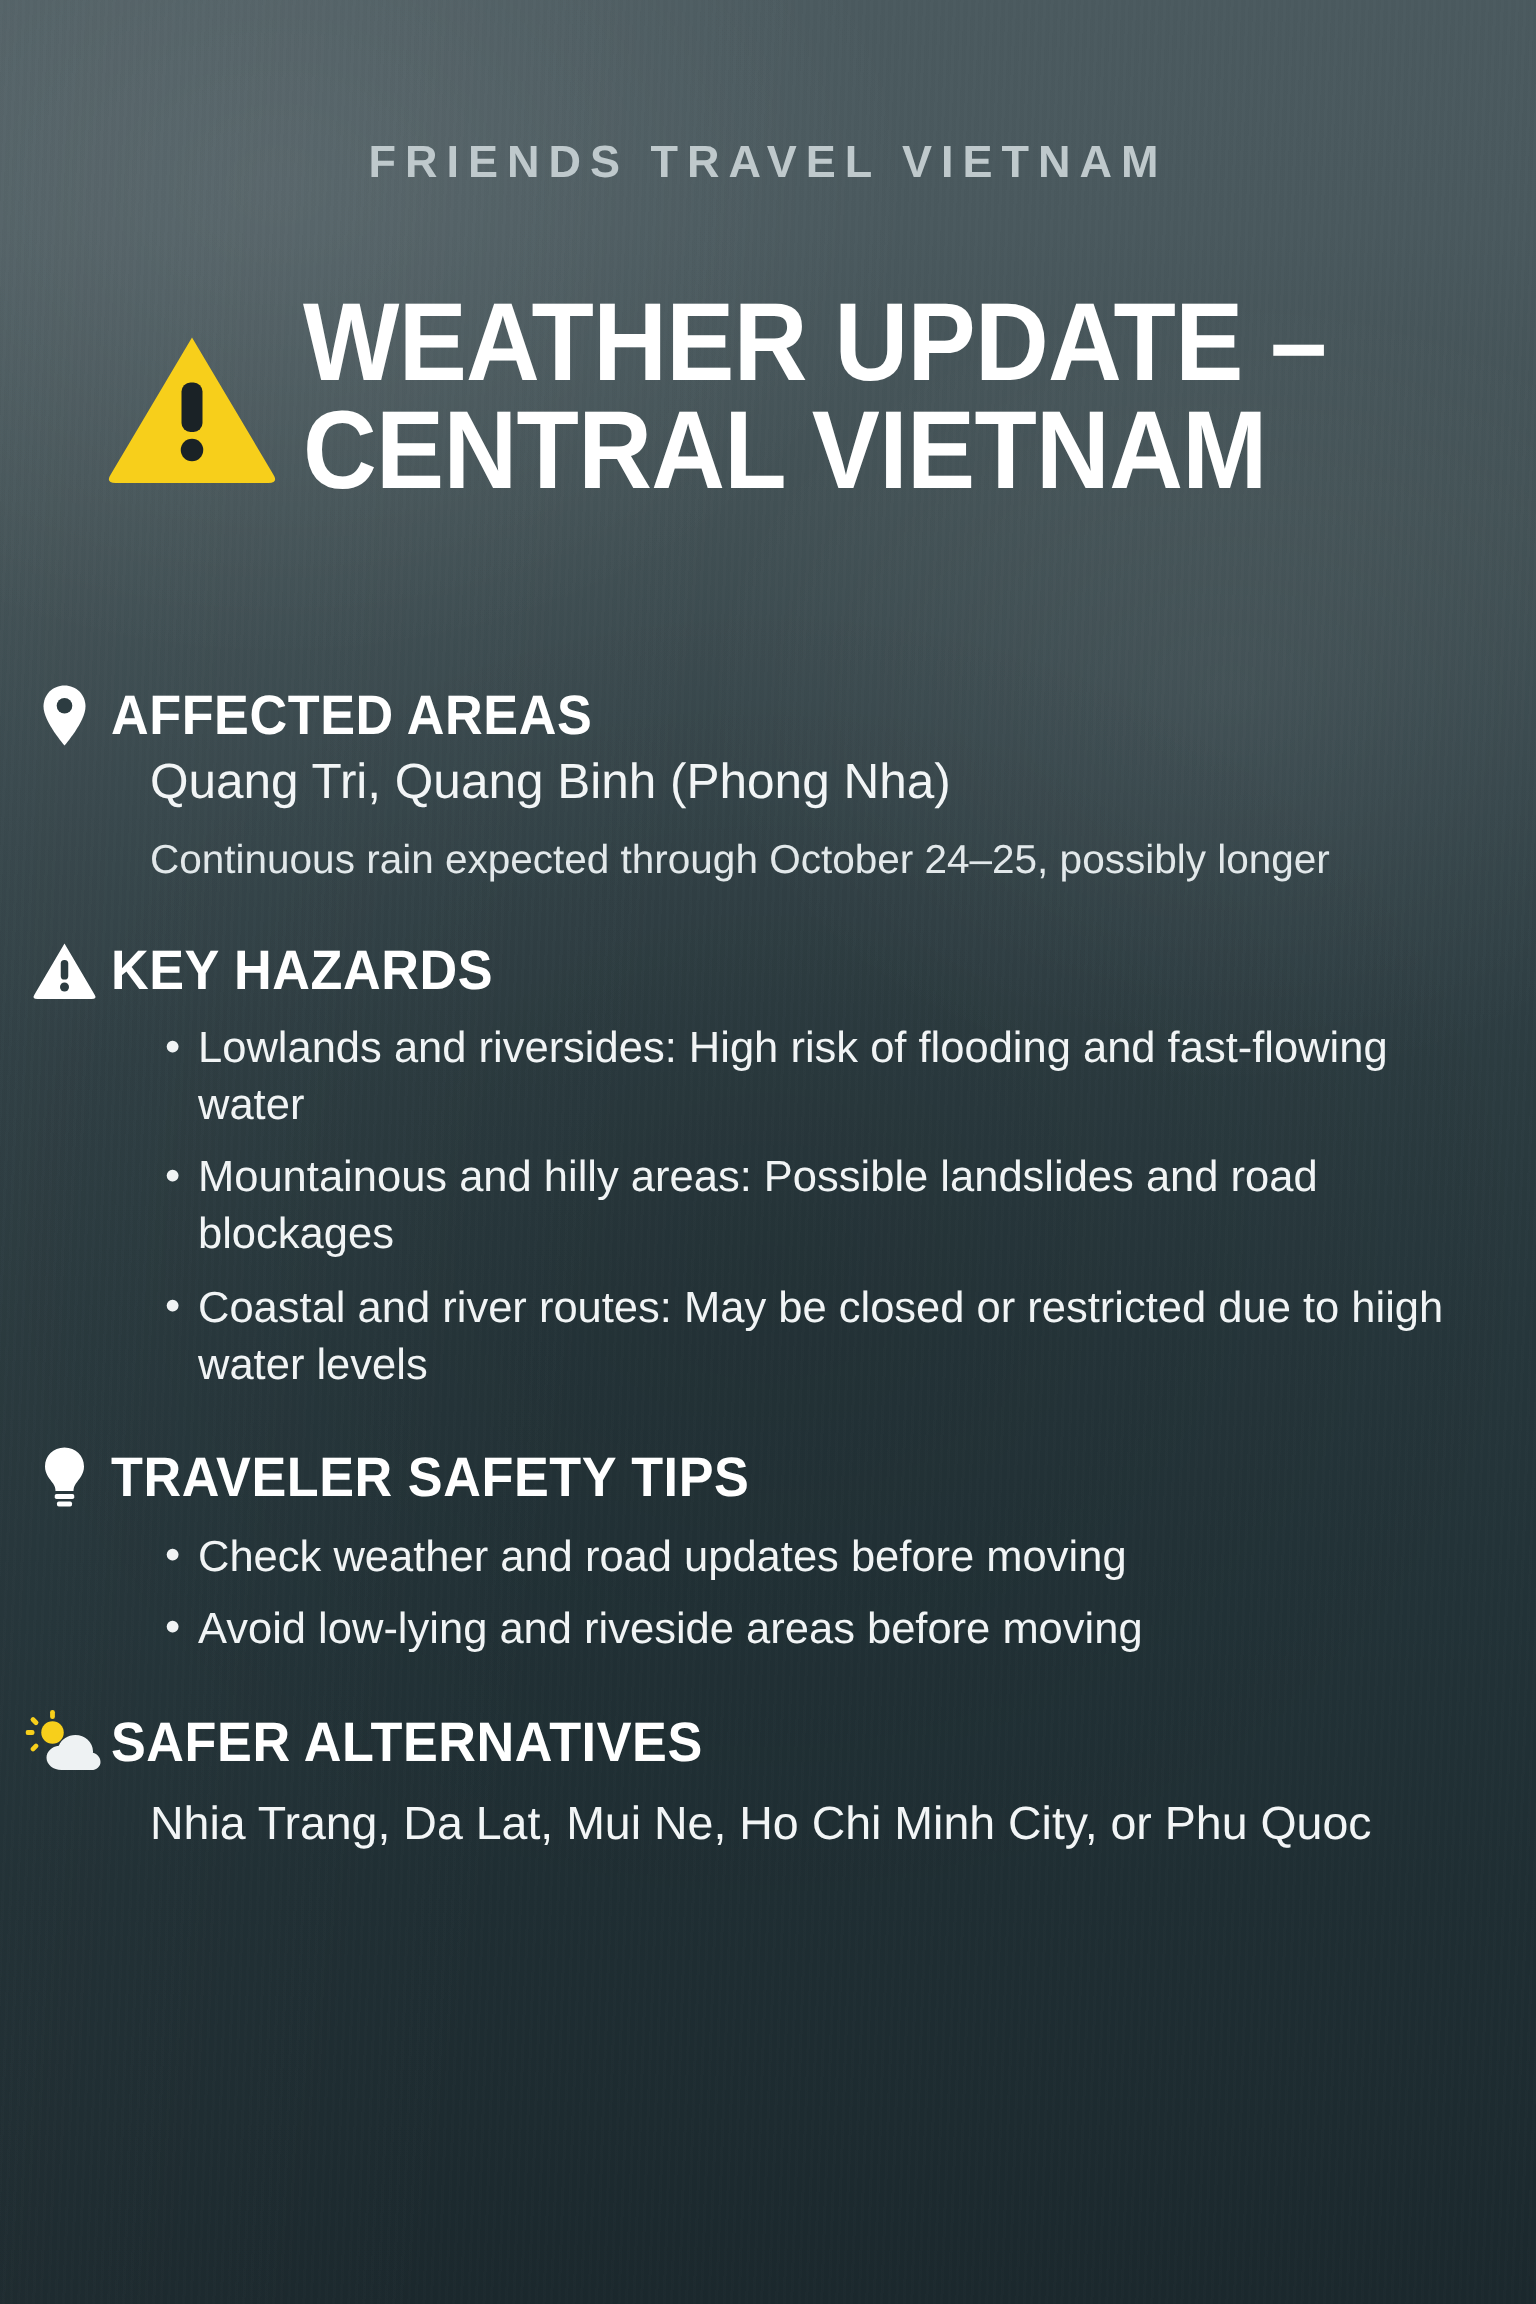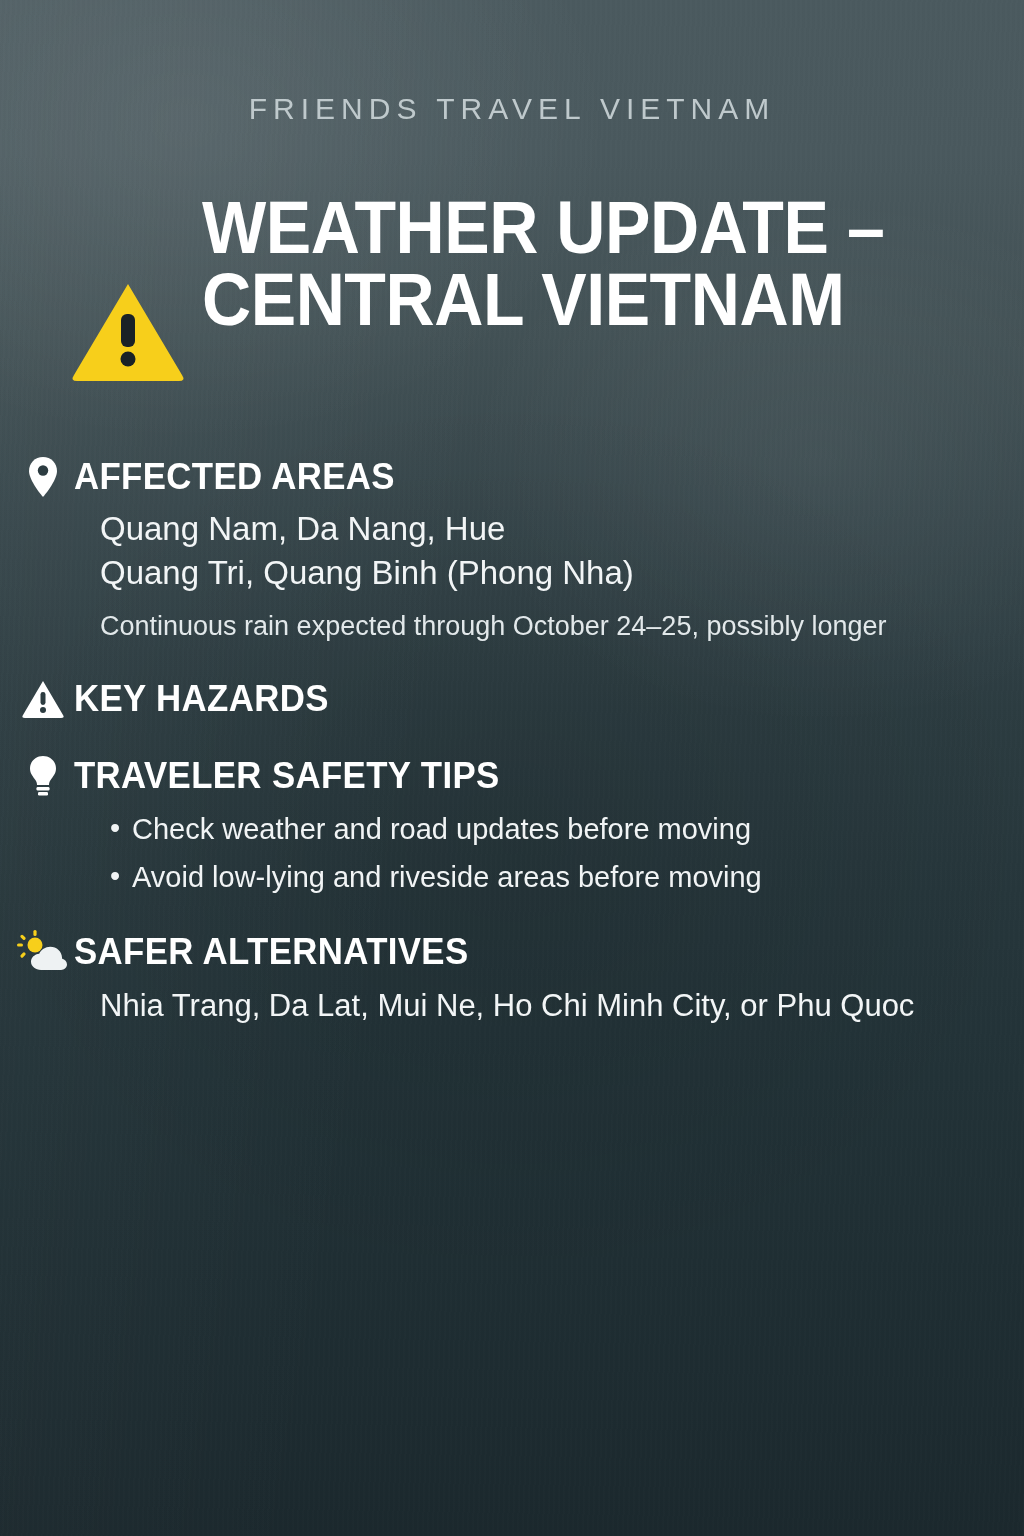--- a/index.html
+++ b/index.html
@@ -56,26 +56,26 @@
     z-index: 3;
     padding: 0;
   }
 
   
   .kicker {
     text-align: center;
     color: #bfc9cc;
     font-size: 30px;
     letter-spacing: 6px;
-    font-weight: normal;
+    font-weight: bold;
     margin-top: 92px;
   }
   .title-row {
     display: flex;
-    align-items: flex-end;
+    align-items: center;
     justify-content: center;
     margin-top: 16px;
     padding: 0 40px 0 48px;
   }
   .warn-badge {
     flex: 0 0 auto;
     margin-top: 18px;
     margin-right: 16px;
   }
   .title {
@@ -186,36 +186,40 @@
       <div class="section">
         <div class="sec-head">
           <span class="sec-icon">
             <svg width="32" height="42" viewBox="0 0 32 42">
               <path d="M16 1 C8 1 2 7.2 2 15 C2 25 16 41 16 41 C16 41 30 25 30 15 C30 7.2 24 1 16 1 Z" fill="#ffffff"></path>
               <circle cx="16" cy="14.5" r="5.2" fill="#2c3c41"></circle>
             </svg>
           </span>
           <span class="sec-title">AFFECTED AREAS</span>
         </div>
-        <div class="lead">Quang Nam, Da Nang, Hue</div>
         <div class="lead" style="margin-top:2px">Quang Tri, Quang Binh (Phong Nha)</div>
         <div class="sub">Continuous rain expected through October 24–25, possibly longer</div>
       </div>
 
       <div class="section">
         <div class="sec-head">
           <span class="sec-icon">
             <svg width="44" height="40" viewBox="0 0 44 40">
               <path d="M22 2 L42 36 Q44 39 40 39 L4 39 Q0 39 2 36 Z" fill="#ffffff"></path>
               <rect x="19.5" y="13" width="5" height="13" rx="2.4" fill="#2c3c41"></rect>
               <circle cx="22" cy="31" r="3" fill="#2c3c41"></circle>
             </svg>
           </span>
           <span class="sec-title">KEY HAZARDS</span>
         </div>
+        <ul class="bullets">
+          <li>Lowlands and riversides: High risk of flooding and fast-flowing water</li>
+          <li>Mountainous and hilly areas: Possible landslides and road blockages</li>
+          <li>Coastal and river routes: May be closed or restricted due to hiigh water levels</li>
+        </ul>
       </div>
 
       <div class="section">
         <div class="sec-head">
           <span class="sec-icon">
             <svg width="34" height="44" viewBox="0 0 34 44">
               <path d="M17 2 C9.5 2 4 7.6 4 14.6 C4 19.6 7 22.6 9.4 26 C10.6 27.7 11 29.4 11 31 L23 31 C23 29.4 23.4 27.7 24.6 26 C27 22.6 30 19.6 30 14.6 C30 7.6 24.5 2 17 2 Z" fill="#ffffff"></path>
               <rect x="10.5" y="33" width="13" height="3.4" rx="1.2" fill="#ffffff"></rect>
               <rect x="12" y="38" width="10" height="3.4" rx="1.2" fill="#ffffff"></rect>
             </svg>

